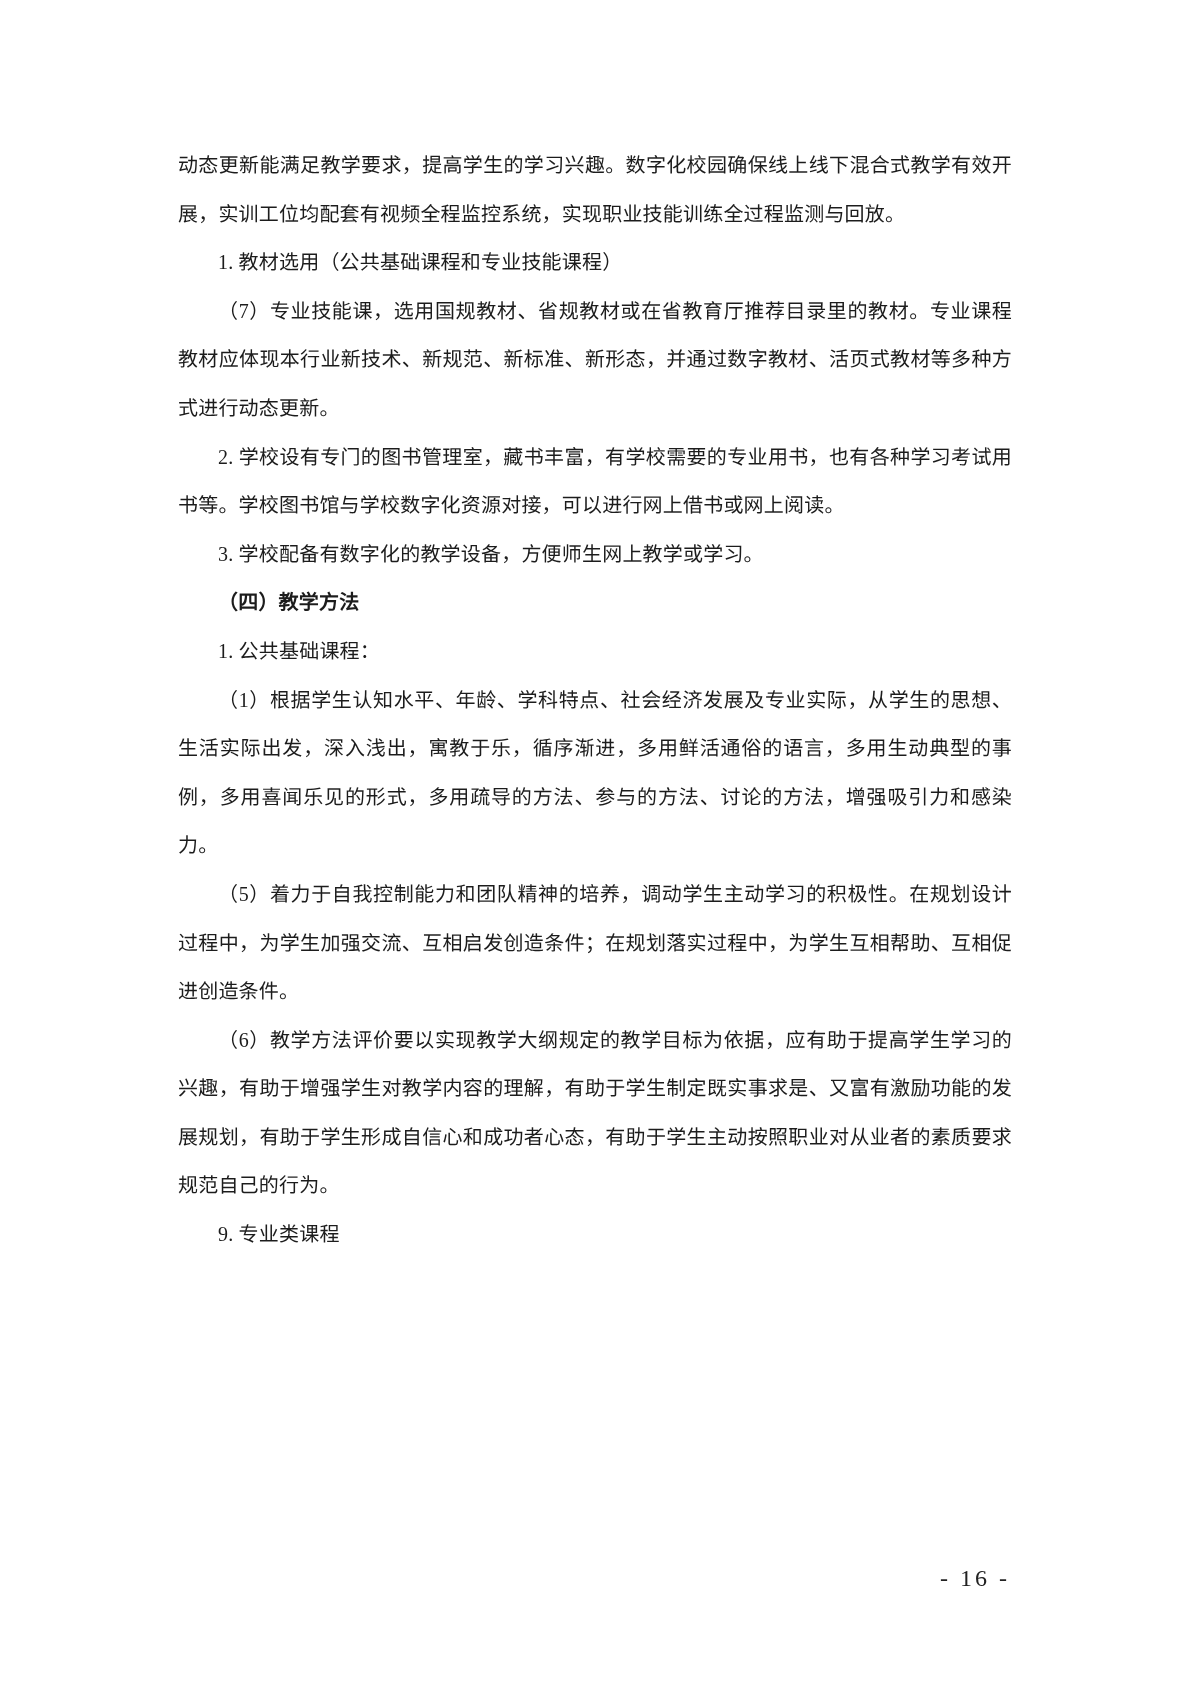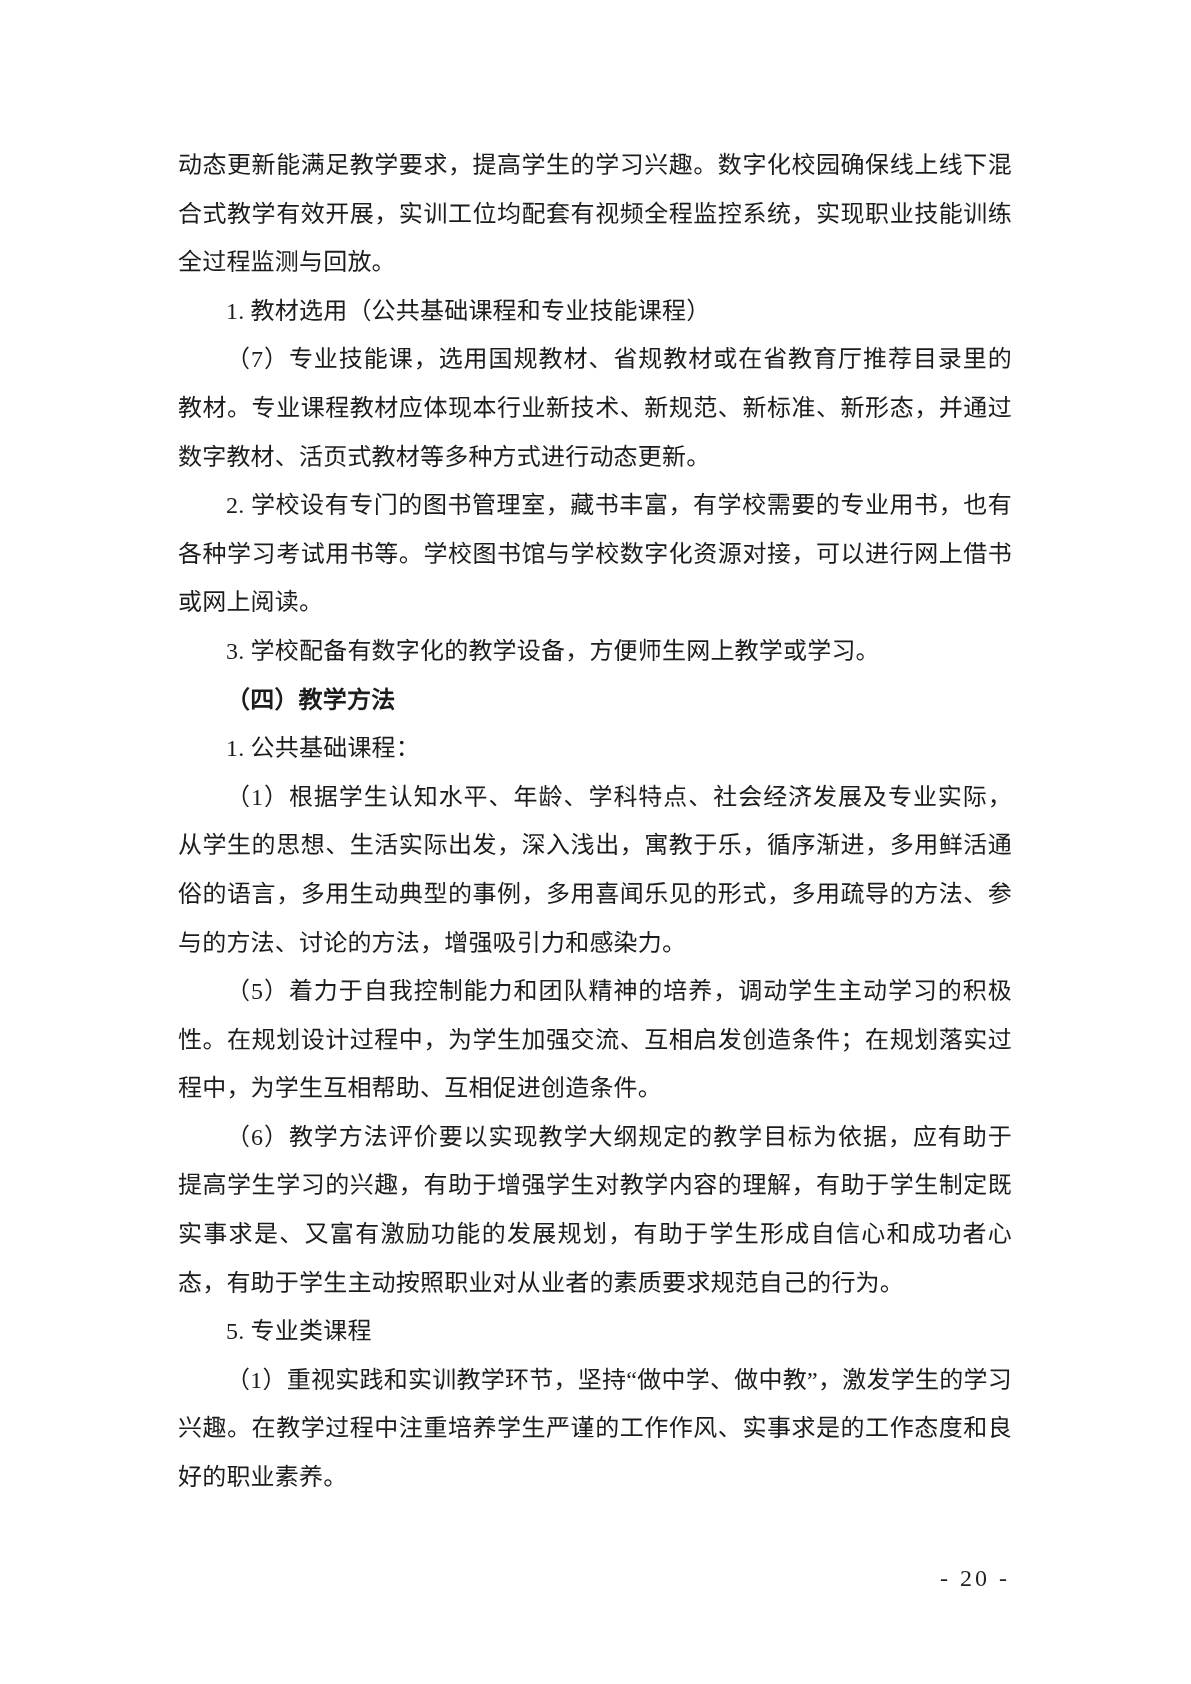--- a/index.html
+++ b/index.html
@@ -16,21 +16,21 @@
     overflow: hidden;
     font-family: "Liberation Serif", "DejaVu Serif", serif;
     color: #1c1c1c;
   }
   .content {
     position: absolute;
     left: 178px;
     top: 141px;
     width: 834px;
     text-align: justify;
-    font-size: 24px;
+    font-size: 20px;
     line-height: 48.6px;
     letter-spacing: 0.2px;
   }
   .para {
     margin: 0;
     padding: 0;
   }
   .para.indent {
     text-indent: 2em;
   }
@@ -57,18 +57,17 @@
     <p class="para">动态更新能满足教学要求，提高学生的学习兴趣。数字化校园确保线上线下混合式教学有效开展，实训工位均配套有视频全程监控系统，实现职业技能训练全过程监测与回放。</p>
     <p class="para indent">1. 教材选用（公共基础课程和专业技能课程）</p>
     <p class="para indent">（7）专业技能课，选用国规教材、省规教材或在省教育厅推荐目录里的教材。专业课程教材应体现本行业新技术、新规范、新标准、新形态，并通过数字教材、活页式教材等多种方式进行动态更新。</p>
     <p class="para indent">2. 学校设有专门的图书管理室，藏书丰富，有学校需要的专业用书，也有各种学习考试用书等。学校图书馆与学校数字化资源对接，可以进行网上借书或网上阅读。</p>
     <p class="para indent">3. 学校配备有数字化的教学设备，方便师生网上教学或学习。</p>
     <p class="para indent heading">（四）教学方法</p>
     <p class="para indent">1. 公共基础课程：</p>
     <p class="para indent">（1）根据学生认知水平、年龄、学科特点、社会经济发展及专业实际，从学生的思想、生活实际出发，深入浅出，寓教于乐，循序渐进，多用鲜活通俗的语言，多用生动典型的事例，多用喜闻乐见的形式，多用疏导的方法、参与的方法、讨论的方法，增强吸引力和感染力。</p>
     <p class="para indent">（5）着力于自我控制能力和团队精神的培养，调动学生主动学习的积极性。在规划设计过程中，为学生加强交流、互相启发创造条件；在规划落实过程中，为学生互相帮助、互相促进创造条件。</p>
     <p class="para indent">（6）教学方法评价要以实现教学大纲规定的教学目标为依据，应有助于提高学生学习的兴趣，有助于增强学生对教学内容的理解，有助于学生制定既实事求是、又富有激励功能的发展规划，有助于学生形成自信心和成功者心态，有助于学生主动按照职业对从业者的素质要求规范自己的行为。</p>
-    <p class="para indent">5. 专业类课程</p>
-    <p class="para indent">（1）重视实践和实训教学环节，坚持“做中学、做中教”，激发学生的学习兴趣。在教学过程中注重培养学生严谨的工作作风、实事求是的工作态度和良好的职业素养。</p>
+    <p class="para indent">9. 专业类课程</p>
   </div>
 
-  <div class="page-number">- 20 -</div>
+  <div class="page-number">- 16 -</div>
 </div>
 
 </body></html>

